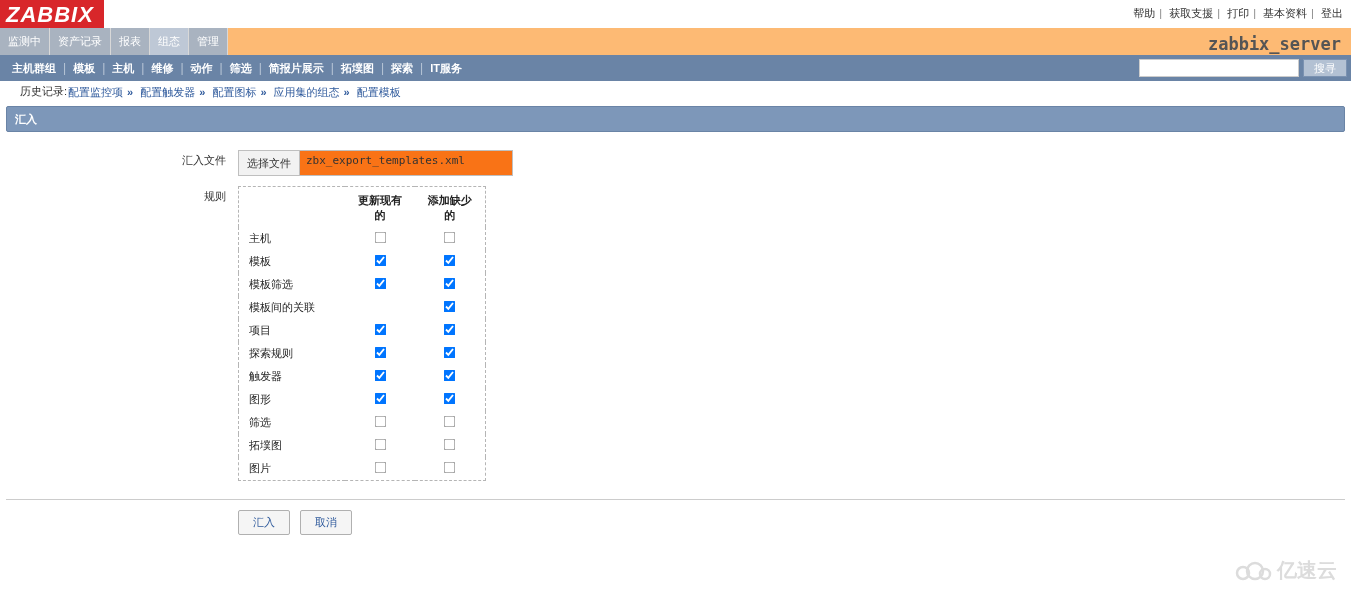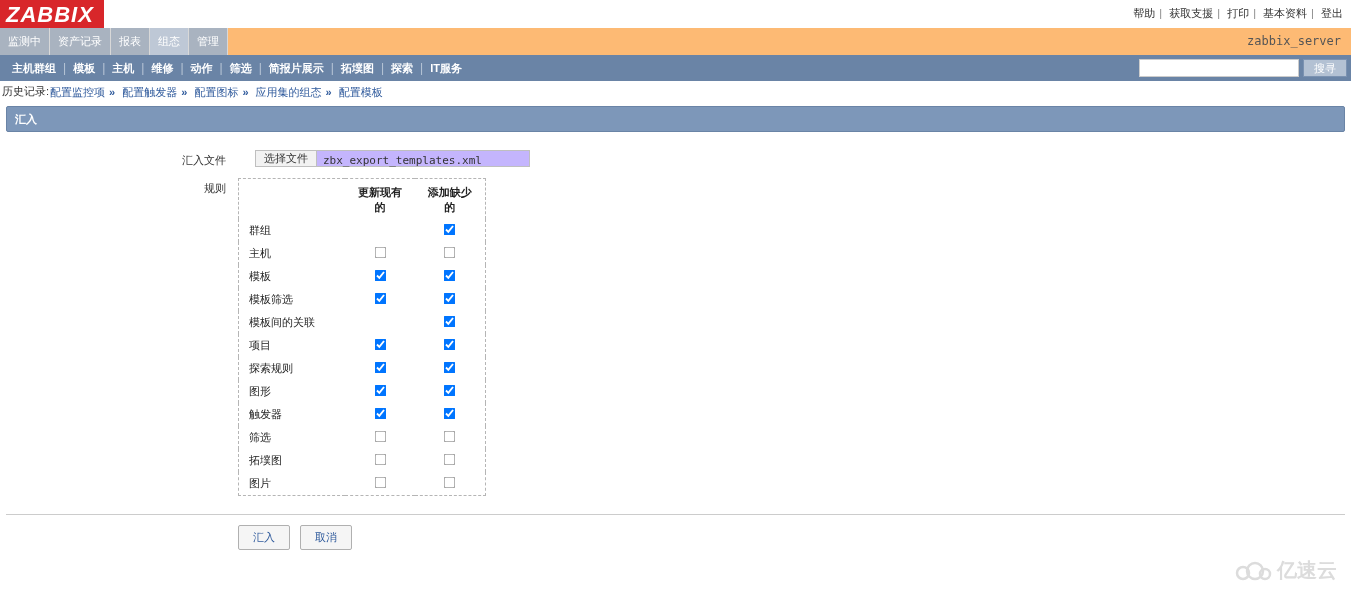--- a/index.html
+++ b/index.html
@@ -9,49 +9,49 @@
     .top-bar { display: flex; justify-content: space-between; align-items: flex-start; height: 28px; }
     .logo { font-family: "Arial Black", Arial, sans-serif; font-size: 22px; font-weight: 900; font-style: italic; background: #d8262a; color: #fff; padding: 2px 10px 2px 6px; letter-spacing: 1px; }
     .top-links { padding: 6px 8px 0 0; font-size: 11px; color: #333; }
     .top-links a { color: #333; text-decoration: none; cursor: pointer; }
     .top-links .sep { color: #888; margin: 0 4px; }
 
     
     .main-tabs { display: flex; align-items: stretch; background: #fdba74; height: 27px; }
     .main-tab { background: #a9b3c0; color: #fff; font-size: 11px; padding: 6px 8px; border-right: 1px solid #d8d8d8; cursor: pointer; }
     .main-tab.active { background: #bec8d6; color: #fff; font-family: Liberation Serif, serif; }
-    .tab-right { margin-left: auto; padding: 6px 10px 0 0; color: #555; font-size: 12px; font-family: monospace; }
+    .tab-right { margin-left: auto; padding: 6px 10px 0 0; color: #555; font-size: 17px; font-family: monospace; font-weight: bold; }
 
     
     .sub-menu { background: #6a84a6; display: flex; align-items: center; height: 26px; padding-left: 6px; }
     .sub-item { color: #fff; font-size: 11px; padding: 0 6px; cursor: pointer; }
     .sub-item.bold { font-weight: bold; text-align: right; }
     .sub-sep { color: #b9c6d7; margin: 0 1px; }
     .search-wrap { margin-left: auto; display: flex; align-items: center; gap: 4px; padding-right: 4px; }
     .search-input { width: 160px; height: 18px; border: 1px solid #ccc; background: #fff; font-size: 11px; padding: 1px 3px; }
     .search-btn { background: #b3c1d3; border: 1px solid #7b92b1; color: #fff; font-size: 11px; height: 18px; padding: 0 10px; cursor: pointer; }
 
     
-    .history { display: flex; align-items: flex-start; padding: 4px 6px 2px 2px; font-size: 11px; }
+    .history { display: flex; align-items: flex-start; padding: 4px 6px 2px 20px; font-size: 11px; }
     .history-label { color: #333; width: 48px; line-height: 13px; }
     .history-links { padding-top: 0px; }
     .history-links a { color: #2f5a9c; text-decoration: none; cursor: pointer; }
     .history-links .arr { color: #2f5a9c; margin: 0 4px; font-weight: bold; }
 
     
     .section-header { margin: 4px 6px 0 6px; background: #7d97b9; border: 1px solid #6a84a6; border-radius: 2px; height: 26px; display: flex; align-items: center; padding-left: 8px; }
     .section-header-title { color: #fff; font-size: 11px; font-weight: bold; }
 
     
     .form-area { padding: 18px 0 0 0; margin: 0 6px; }
     .form-rows { display: flex; flex-direction: column; gap: 10px; margin-left: 60px; }
     .form-row { display: flex; align-items: flex-start; }
     .row-label { width: 172px; text-align: right; padding-right: 12px; padding-top: 3px; color: #333; font-size: 11px; }
     .row-field { }
-    .file-field { display: flex; border: 1px solid #bfbfbf; background: #c4b5fd; width: 275px; height: 17px; margin-left: 17px; }
+    .file-field { display: flex; border: 1px solid #bfbfbf; background: #f97316; width: 275px; height: 26px; }
     .file-btn { background: #f2f2f2; border-right: 1px solid #bfbfbf; font-size: 11px; padding: 2px 8px; cursor: pointer; color: #333; display:flex; align-items:center; }
     .file-name { font-size: 11px; font-family: monospace; padding: 3px 6px; color: #333; }
     .rules-table { border: 1px dashed #b5b5b5; border-collapse: collapse; }
     .rules-table th, .rules-table td { font-size: 11px; font-weight: normal; text-align: left; padding: 4px 10px 4px 10px; vertical-align: middle; }
     .rules-table th { text-align: center; font-weight: bold; padding-top: 6px; }
     .rules-table td.col-lbl { padding-right: 30px; min-width: 90px; }
     .rules-table td.col-cb { text-align: center; width: 70px; }
     .rules-table td.col-cb input { transform: scale(0.9); }
     .rules-table .blank { }
 
@@ -145,25 +145,20 @@
         <table class="rules-table">
           <thead>
             <tr>
               <th class="blank"></th>
               <th>更新现有的</th>
               <th>添加缺少的</th>
             </tr>
           </thead>
           <tbody id="rules-body">
               <tr>
-                <td class="col-lbl">群组</td>
-                <td class="col-cb"></td>
-                <td class="col-cb"><input type="checkbox" checked="" style=""></td>
-              </tr>
-              <tr>
                 <td class="col-lbl">主机</td>
                 <td class="col-cb"><input type="checkbox" style=""></td>
                 <td class="col-cb"><input type="checkbox" style=""></td>
               </tr>
               <tr>
                 <td class="col-lbl">模板</td>
                 <td class="col-cb"><input type="checkbox" checked="" style=""></td>
                 <td class="col-cb"><input type="checkbox" checked="" style=""></td>
               </tr>
               <tr>
@@ -180,26 +175,26 @@
                 <td class="col-lbl">项目</td>
                 <td class="col-cb"><input type="checkbox" checked="" style=""></td>
                 <td class="col-cb"><input type="checkbox" checked="" style=""></td>
               </tr>
               <tr>
                 <td class="col-lbl">探索规则</td>
                 <td class="col-cb"><input type="checkbox" checked="" style=""></td>
                 <td class="col-cb"><input type="checkbox" checked="" style=""></td>
               </tr>
               <tr>
+                <td class="col-lbl">触发器</td>
+                <td class="col-cb"><input type="checkbox" checked="" style=""></td>
+                <td class="col-cb"><input type="checkbox" checked="" style=""></td>
+              </tr>
+              <tr>
                 <td class="col-lbl">图形</td>
-                <td class="col-cb"><input type="checkbox" checked="" style=""></td>
-                <td class="col-cb"><input type="checkbox" checked="" style=""></td>
-              </tr>
-              <tr>
-                <td class="col-lbl">触发器</td>
                 <td class="col-cb"><input type="checkbox" checked="" style=""></td>
                 <td class="col-cb"><input type="checkbox" checked="" style=""></td>
               </tr>
               <tr>
                 <td class="col-lbl">筛选</td>
                 <td class="col-cb"><input type="checkbox" style=""></td>
                 <td class="col-cb"><input type="checkbox" style=""></td>
               </tr>
               <tr>
                 <td class="col-lbl">拓墣图</td>

